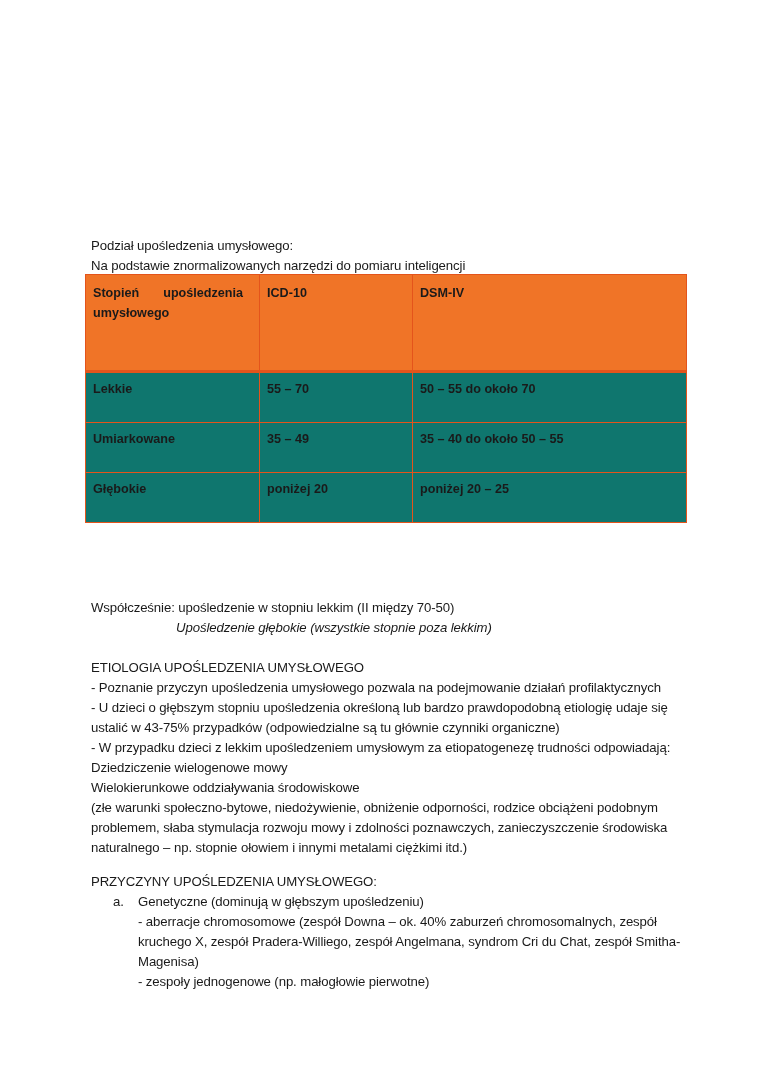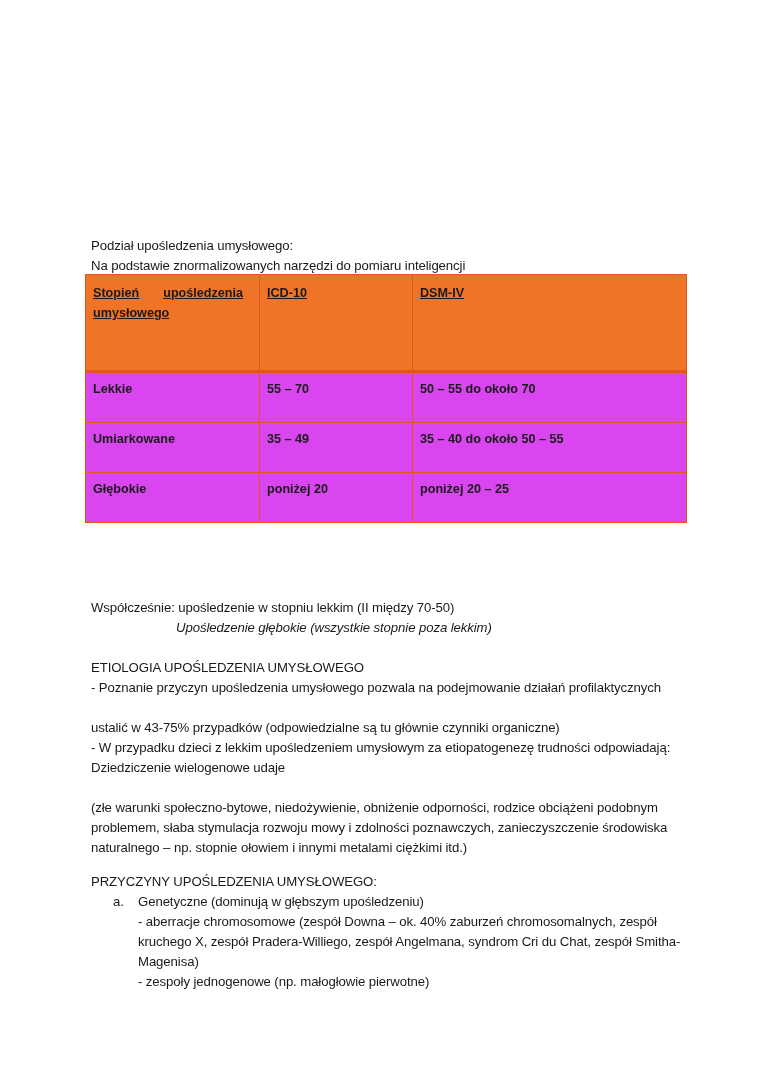--- a/index.html
+++ b/index.html
@@ -3,22 +3,22 @@
 <meta charset="utf-8">
 <style>
   html, body { margin: 0; padding: 0; background: #ffffff; }
   body { width: 760px; height: 1075px; position: relative; overflow: hidden;
          font-family: "Liberation Sans", "DejaVu Sans", sans-serif; color: #1a1a1a; }
   .page { position: absolute; left: 0; top: 8px; width: 760px; height: 1075px; }
   .line { position: absolute; left: 91px; font-size: 13.2px; line-height: 20px; white-space: nowrap; letter-spacing: -0.1px; }
   table.grid { position: absolute; left: 85px; top: 266px; width: 602px; border-collapse: collapse;
                font-weight: bold; font-size: 12.6px; }
   table.grid td { border: 1.5px solid #E4541B; vertical-align: top; padding: 8px 8px 0 7px; line-height: 20px; }
-  table.grid tr.head td { background: #F07427; height: 87px; border-bottom: 3px solid #E4541B; text-decoration: underline; }
-  table.grid tr.row td { background: #d946ef; height: 43px; padding-top: 6px; }
+  table.grid tr.head td { background: #F07427; height: 87px; border-bottom: 3px solid #E4541B; }
+  table.grid tr.row td { background: #0f766e; height: 43px; padding-top: 6px; }
   .c1 { width: 158px; } .c2 { width: 137px; } .c3 { width: auto; }
   .h-stop { display: flex; justify-content: space-between; width: 150px; }
   .ind1 { left: 176px; font-style: italic; }
   .ind2 { left: 138px; }
   .marker { position: absolute; left: 113px; }
 </style>
 </head>
 <body>
 
 <div class="page">
@@ -55,23 +55,25 @@
       <td>poniżej 20 – 25</td>
     </tr>
   </tbody>
     </table>
 
   <div class="line" style="top:590px">Współcześnie: upośledzenie w stopniu lekkim (II między 70-50)</div>
   <div class="line ind1" style="top:610px">Upośledzenie głębokie (wszystkie stopnie poza lekkim)</div>
 
   <div class="line" style="top:650px">ETIOLOGIA UPOŚLEDZENIA UMYSŁOWEGO</div>
   <div class="line" style="top:670px">- Poznanie przyczyn upośledzenia umysłowego pozwala na podejmowanie działań profilaktycznych</div>
+  <div class="line" style="top:690px">- U dzieci o głębszym stopniu upośledzenia określoną lub bardzo prawdopodobną etiologię udaje się</div>
   <div class="line" style="top:710px">ustalić w 43-75% przypadków (odpowiedzialne są tu głównie czynniki organiczne)</div>
   <div class="line" style="top:730px">- W przypadku dzieci z lekkim upośledzeniem umysłowym za etiopatogenezę trudności odpowiadają:</div>
-  <div class="line" style="top:750px">Dziedziczenie wielogenowe udaje</div>
+  <div class="line" style="top:750px">Dziedziczenie wielogenowe mowy</div>
+  <div class="line" style="top:770px">Wielokierunkowe oddziaływania środowiskowe</div>
   <div class="line" style="top:790px">(złe warunki społeczno-bytowe, niedożywienie, obniżenie odporności, rodzice obciążeni podobnym</div>
   <div class="line" style="top:810px">problemem, słaba stymulacja rozwoju mowy i zdolności poznawczych, zanieczyszczenie środowiska</div>
   <div class="line" style="top:830px">naturalnego – np. stopnie ołowiem i innymi metalami ciężkimi itd.)</div>
 
   <div class="line" style="top:864px">PRZYCZYNY UPOŚLEDZENIA UMYSŁOWEGO:</div>
   <div class="line marker" style="top:884px">a.</div>
   <div class="line ind2" style="top:884px">Genetyczne (dominują w głębszym upośledzeniu)</div>
   <div class="line ind2" style="top:904px">- aberracje chromosomowe (zespół Downa – ok. 40% zaburzeń chromosomalnych, zespół</div>
   <div class="line ind2" style="top:924px">kruchego X, zespół Pradera-Williego, zespół Angelmana, syndrom Cri du Chat, zespół Smitha-</div>
   <div class="line ind2" style="top:944px">Magenisa)</div>

